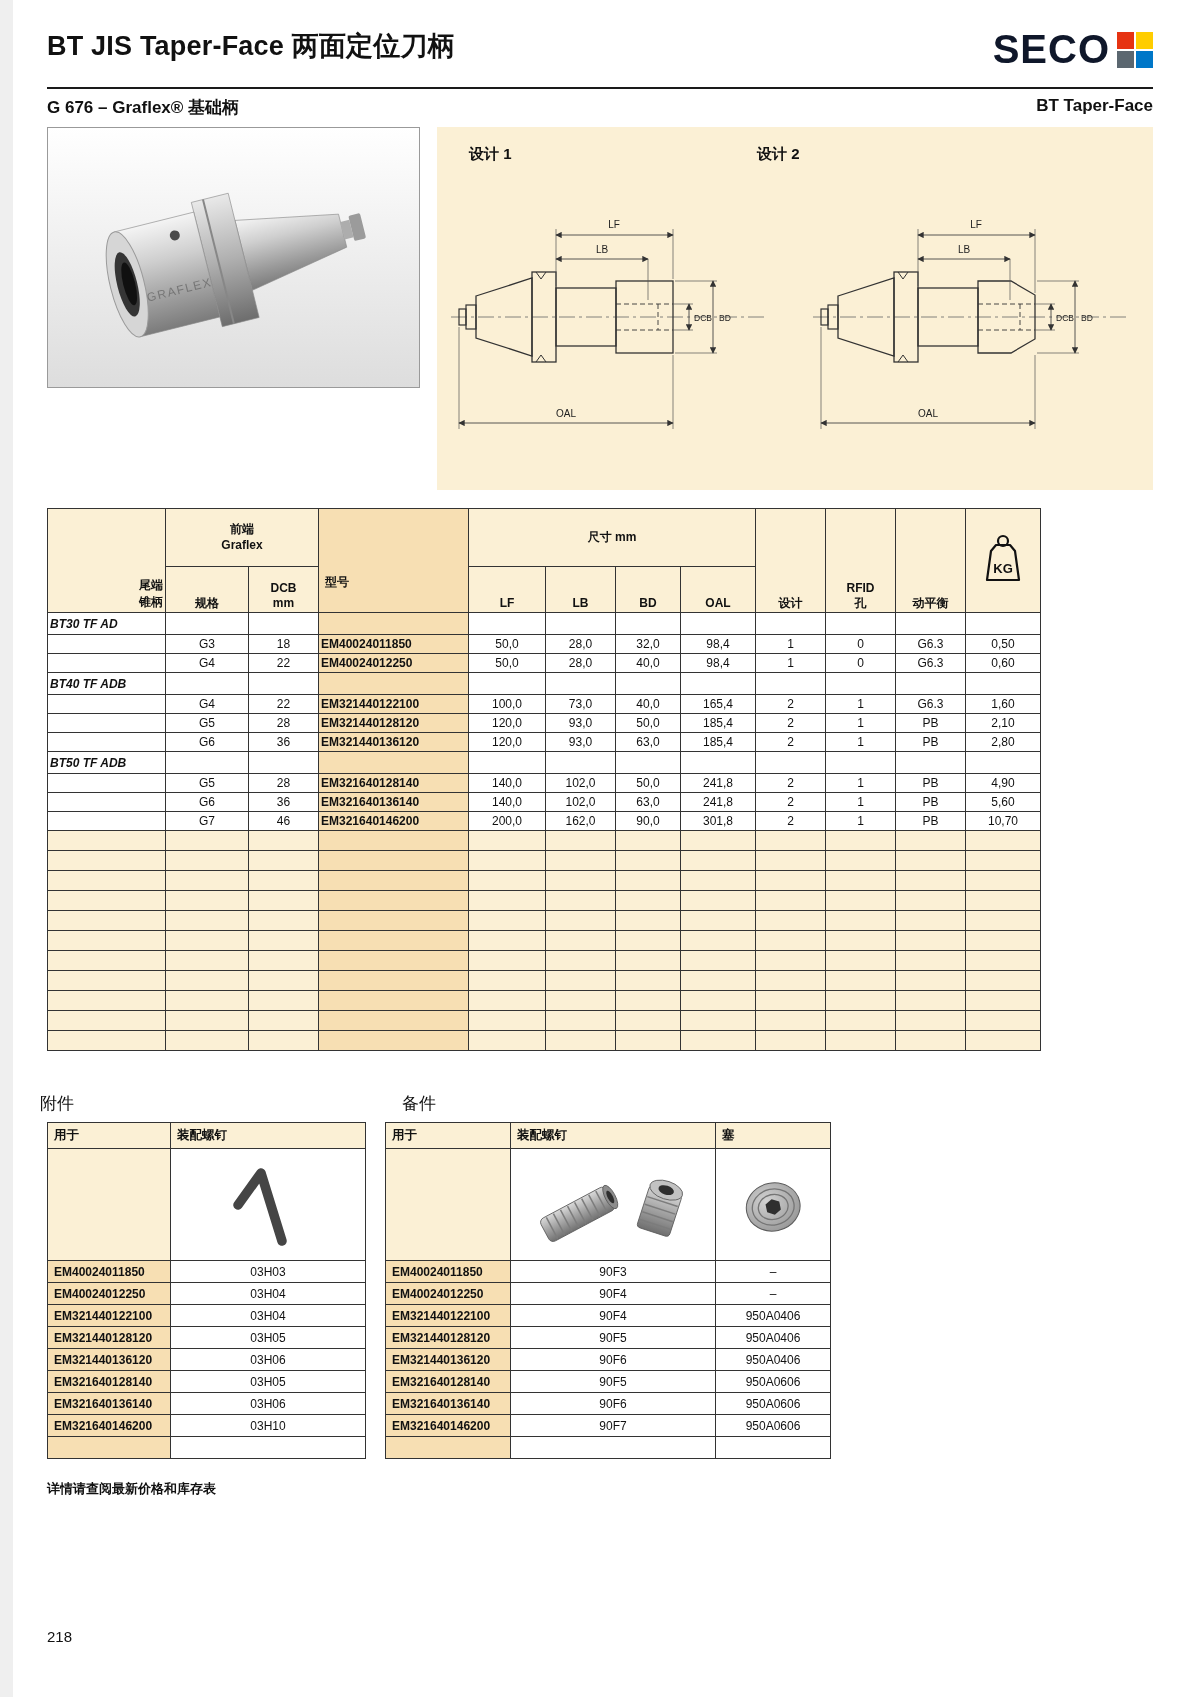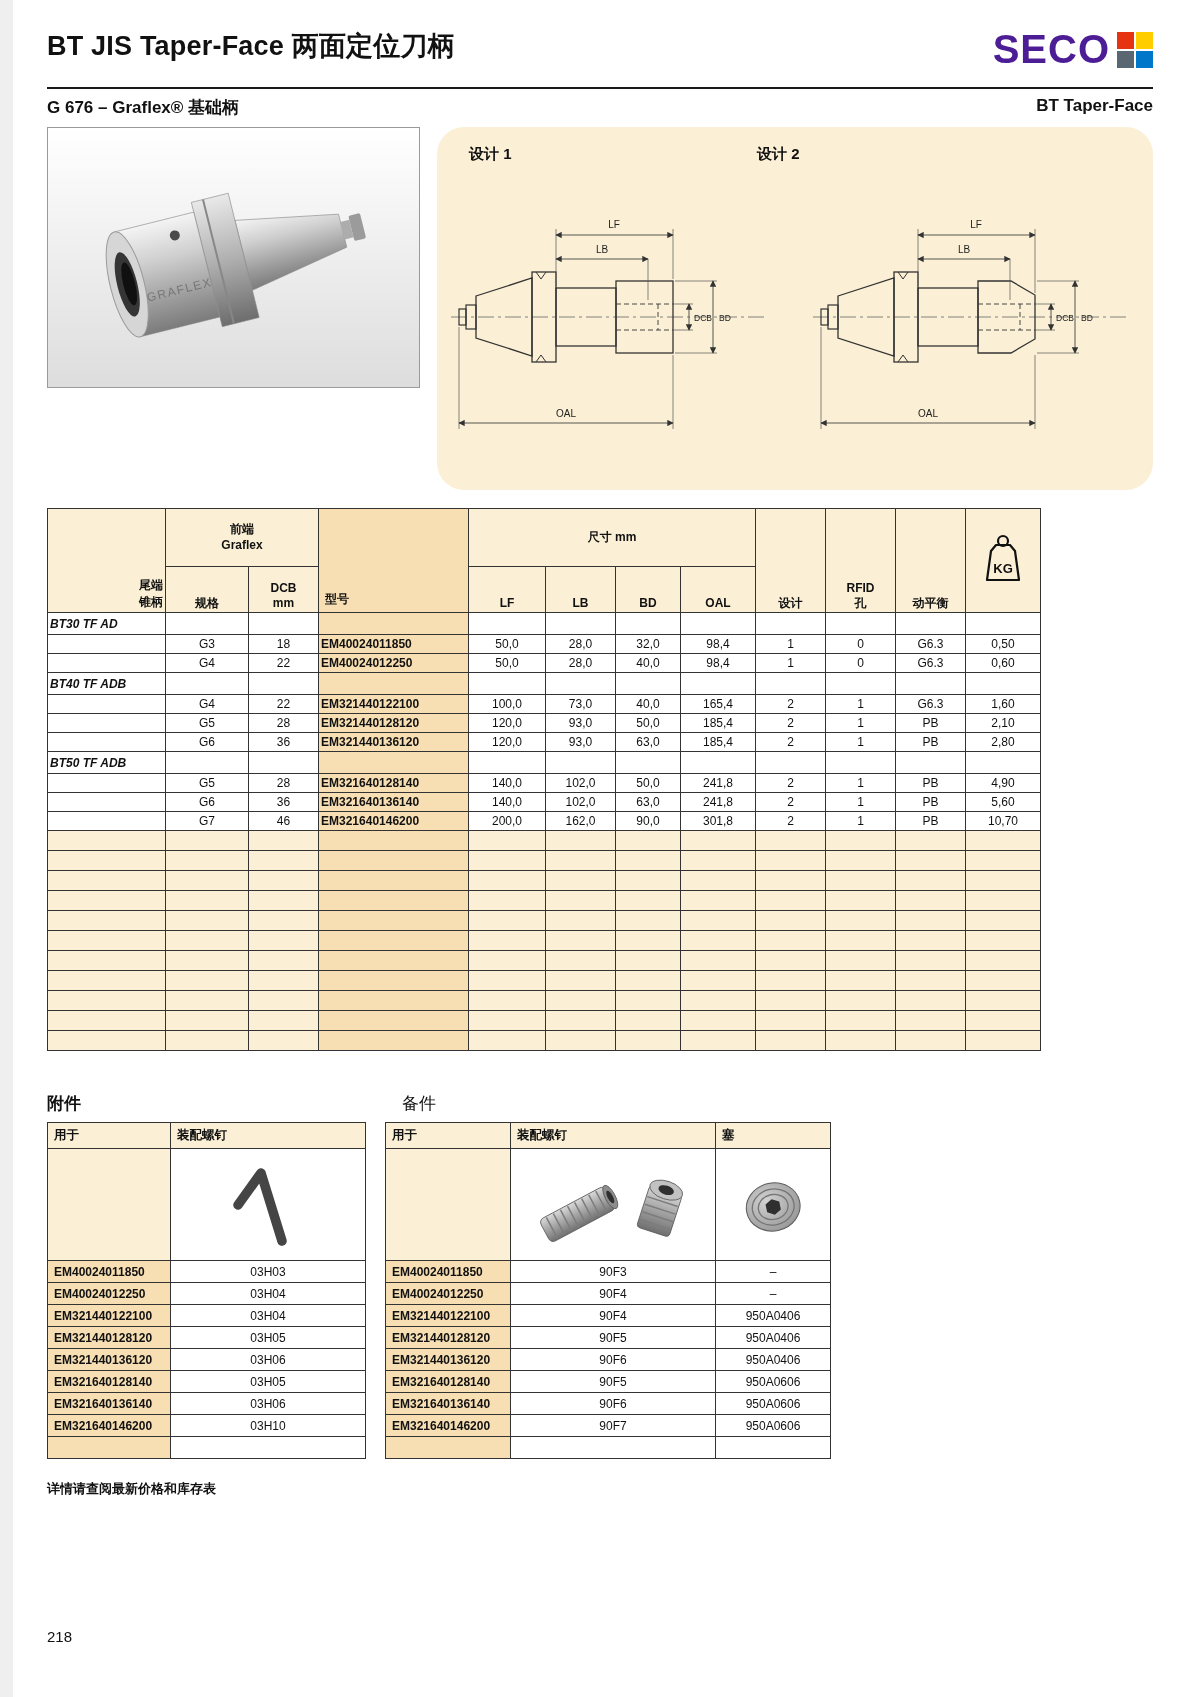--- a/index.html
+++ b/index.html
@@ -16,50 +16,50 @@
   .logo { position:absolute; top:30px; right:47px; display:flex; align-items:flex-start; gap:7px; }
   .logo-text { font-size:40px; font-weight:800; line-height:0.95; letter-spacing:1px; color:#0077C8; }
   .logo-mark { display:grid; grid-template-columns:17px 17px; grid-template-rows:17px 17px; gap:2px; margin-top:2px; }
   .logo-sq { width:17px; height:17px; display:block; }
   .rule { position:absolute; left:47px; top:87px; width:1106px; height:2px; background:#1a1a1a; }
   .sub-left  { position:absolute; left:47px;  top:96px; font-size:17px; font-weight:bold; }
   .sub-right { position:absolute; right:47px; top:96px; font-size:17px; font-weight:bold; }
 
   
   .photo { position:absolute; left:47px; top:127px; width:373px; height:261px; border:1px solid #9a9a9a; background:#fff; overflow:hidden; }
-  .panel { position:absolute; left:437px; top:127px; width:716px; height:363px; background:var(--cream,#FBF0D5);border-radius:27px; }
+  .panel { position:absolute; left:437px; top:127px; width:716px; height:363px; background:var(--cream,#FBF0D5); }
   .design-label { position:absolute; top:18px; font-size:15px; font-weight:bold; }
   .design-label.l1 { left:32px; }
   .design-label.l2 { left:320px; }
   svg.tech { position:absolute; top:40px; }
   svg.tech.t1 { left:6px; }
   svg.tech.t2 { left:368px; }
   svg text { font-family:"Liberation Sans","DejaVu Sans",sans-serif; }
 
   
   table.main { position:absolute; left:47px; top:508px; width:993px; border-collapse:collapse; table-layout:fixed; font-size:12px; }
   table.main th, table.main td { border:1px solid var(--border,#333); padding:1px 2px; }
   table.main th { background:var(--cream,#FBF0D5); font-weight:bold; font-size:12px; }
-  table.main th.model-h { background:var(--orange,#F7DFB3); text-align:left; vertical-align:bottom; padding:4px 6px; }
+  table.main th.model-h { background:var(--orange,#F7DFB3); text-align:left; vertical-align:bottom; padding:21px 6px; }
   th.tail-h { text-align:right; vertical-align:bottom; padding:3px 5px; }
   th.group-h { text-align:center; vertical-align:middle; line-height:1.3; }
   th.bottom-h { text-align:center; vertical-align:bottom; padding-bottom:4px; line-height:1.25; }
   th.kg-h { text-align:center; vertical-align:middle; }
   .pre { white-space:pre-line; }
   tr.h1 { height:58px; } tr.h2 { height:46px; }
   tr.sec-row { height:22px;font-style:italic; } tr.data-row { height:19px; } tr.empty-row { height:20px; }
   tr.empty-row td { background:var(--cream,#FBF0D5); }
   td.model { background:var(--orange,#F7DFB3) !important; }
   td.model-val { font-weight:bold; text-align:left; padding-left:6px; }
   td.num { text-align:center; }
   td.tail { text-align:left; padding-left:5px; }
   td.sec-label { font-weight:bold; white-space:nowrap; }
 
   
-  .acc-title   { position:absolute; left:47px;  top:1092px; font-size:17px;font-weight:bold; }
+  .acc-title   { position:absolute; left:40px;  top:1092px; font-size:17px; }
   .spare-title { position:absolute; left:402px; top:1092px; font-size:17px; }
   table.small { position:absolute; top:1122px; border-collapse:collapse; table-layout:fixed; font-size:12px; }
   table.acc   { left:47px;  width:318px; }
   table.spare { left:385px; width:445px; }
   table.small th, table.small td { border:1px solid var(--border,#333); }
   table.small th { background:var(--cream,#FBF0D5); font-weight:bold; text-align:left; vertical-align:top; padding:4px 6px; height:24px; font-size:12.5px; }
   tr.img-band td { height:112px; background:#fff; text-align:center; vertical-align:middle; }
   tr.img-band td.cream { background:var(--cream,#FBF0D5); }
   table.small tbody tr { height:22px; }
   table.small tbody td { text-align:center; }
@@ -70,21 +70,21 @@
 </style>
 </head>
 <body>
 
 <div class="page">
   <div class="edge"></div>
 
   <h1 class="title">BT JIS Taper-Face 两面定位刀柄</h1>
 
   <div class="logo">
-    <span class="logo-text" style="color: #4c1d95;">SECO</span>
+    <span class="logo-text" style="color: #0f172a;">SECO</span>
     <span class="logo-mark">
       <span class="logo-sq" style="background: rgb(230, 51, 18);"></span>
       <span class="logo-sq" style="background: rgb(255, 205, 0);"></span>
       <span class="logo-sq" style="background: rgb(91, 103, 112);"></span>
       <span class="logo-sq" style="background: rgb(0, 119, 200);"></span>
     </span>
   </div>
 
   <div class="rule"></div>
   <div class="sub-left">G 676 – Graflex® 基础柄</div>

